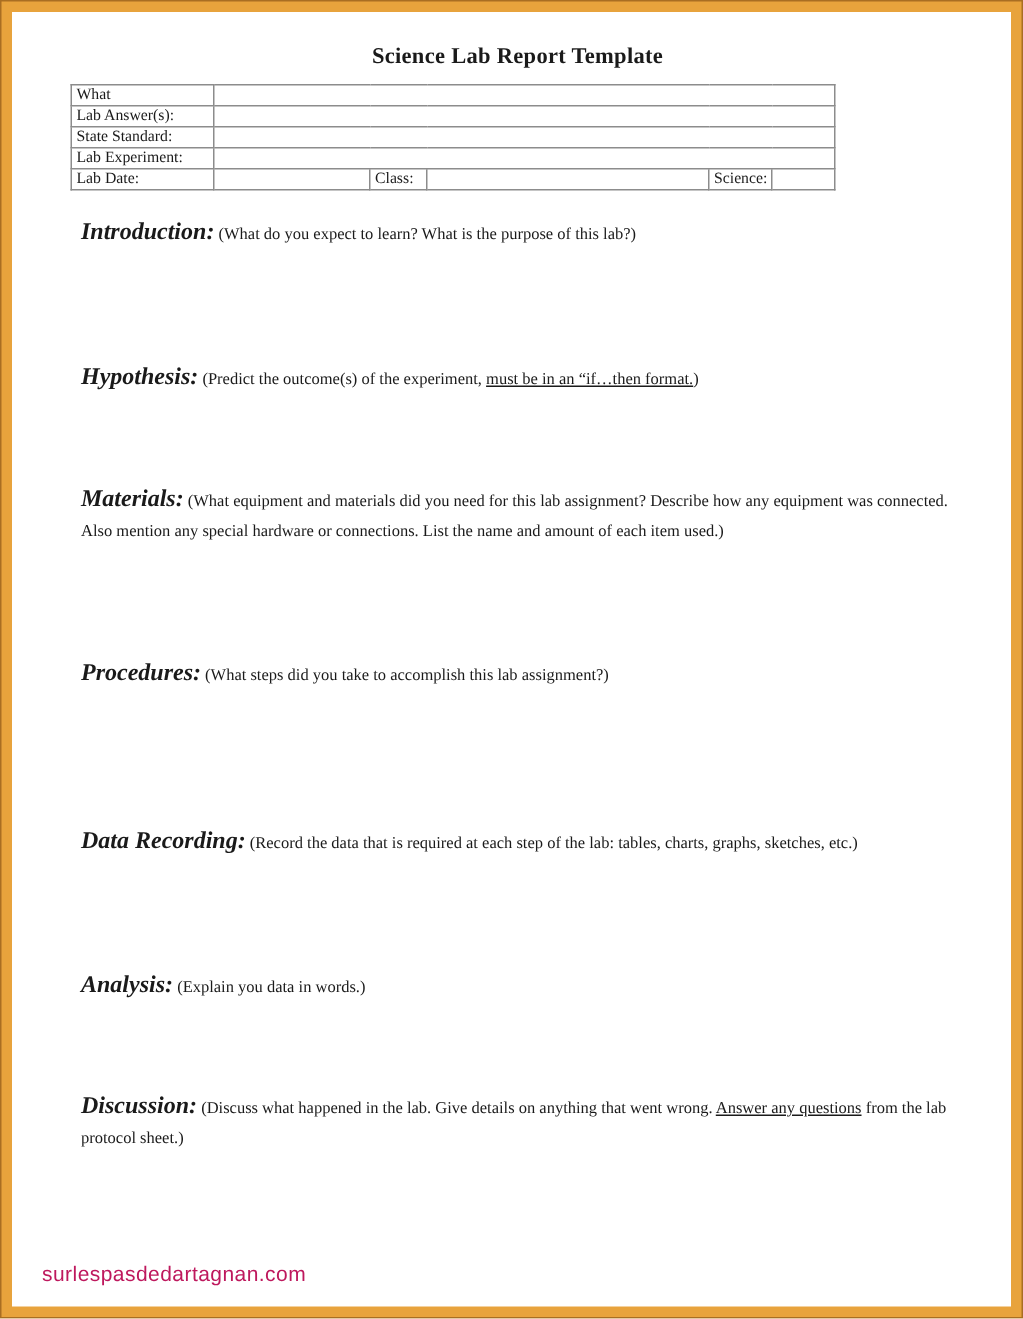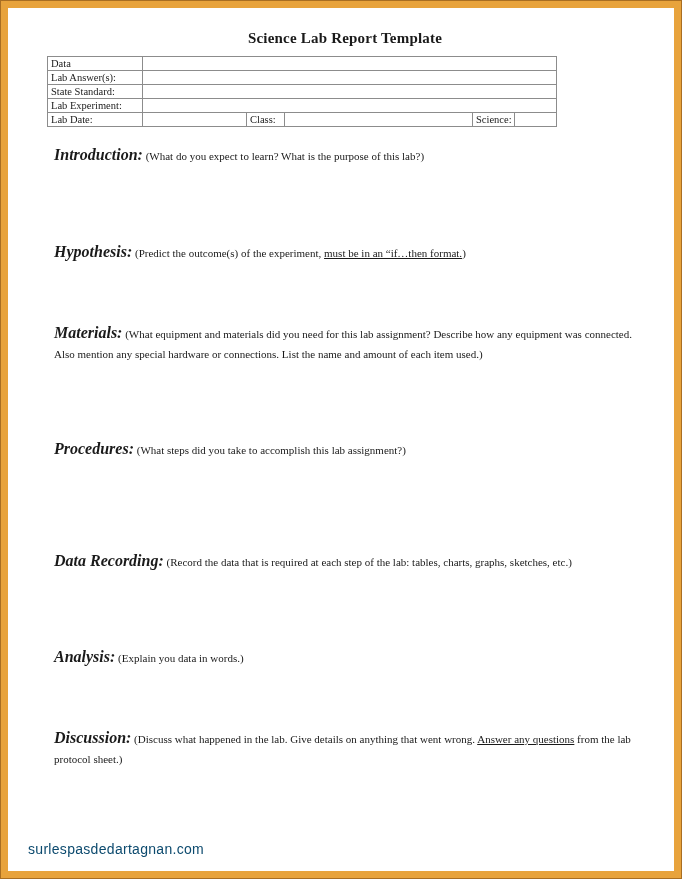--- a/index.html
+++ b/index.html
@@ -25,21 +25,21 @@
     font-size:10.5px;line-height:13px;white-space:nowrap;overflow:hidden;
   }
   .sections{margin-top:18px;}
   .section{line-height:1.25;}
   .section .h{font-weight:bold;font-size:16px;font-style:italic;}
   .section .d{font-size:11px;}
   .section .u{text-decoration:underline;}
   .watermark{
     position:absolute;left:20px;bottom:14px;
     font-family:"Liberation Sans", sans-serif;
-    font-size:14px;color:#0c4a6e;letter-spacing:0.3px;
+    font-size:14px;color:#be185d;letter-spacing:0.3px;
   }
 </style>
 </head>
 <body>
 
 <div class="frame">
   <div class="page">
 
     <h1 class="title">Science Lab Report Template</h1>
 
@@ -47,21 +47,21 @@
       <colgroup>
         <col style="width:95px">
           <col style="width:104px">
           <col style="width:38px">
         <col style="width:188px">
           <col style="width:42px">
           <col style="width:42px">
       </colgroup>
       <tbody>
           <tr>
-        <td>Data</td>
+        <td>What</td>
         <td colspan="5"></td>
       </tr>
       <tr>
         <td>Lab Answer(s):</td>
         <td colspan="5"></td>
       </tr>
       <tr>
         <td>State Standard:</td>
         <td colspan="5"></td>
       </tr>

